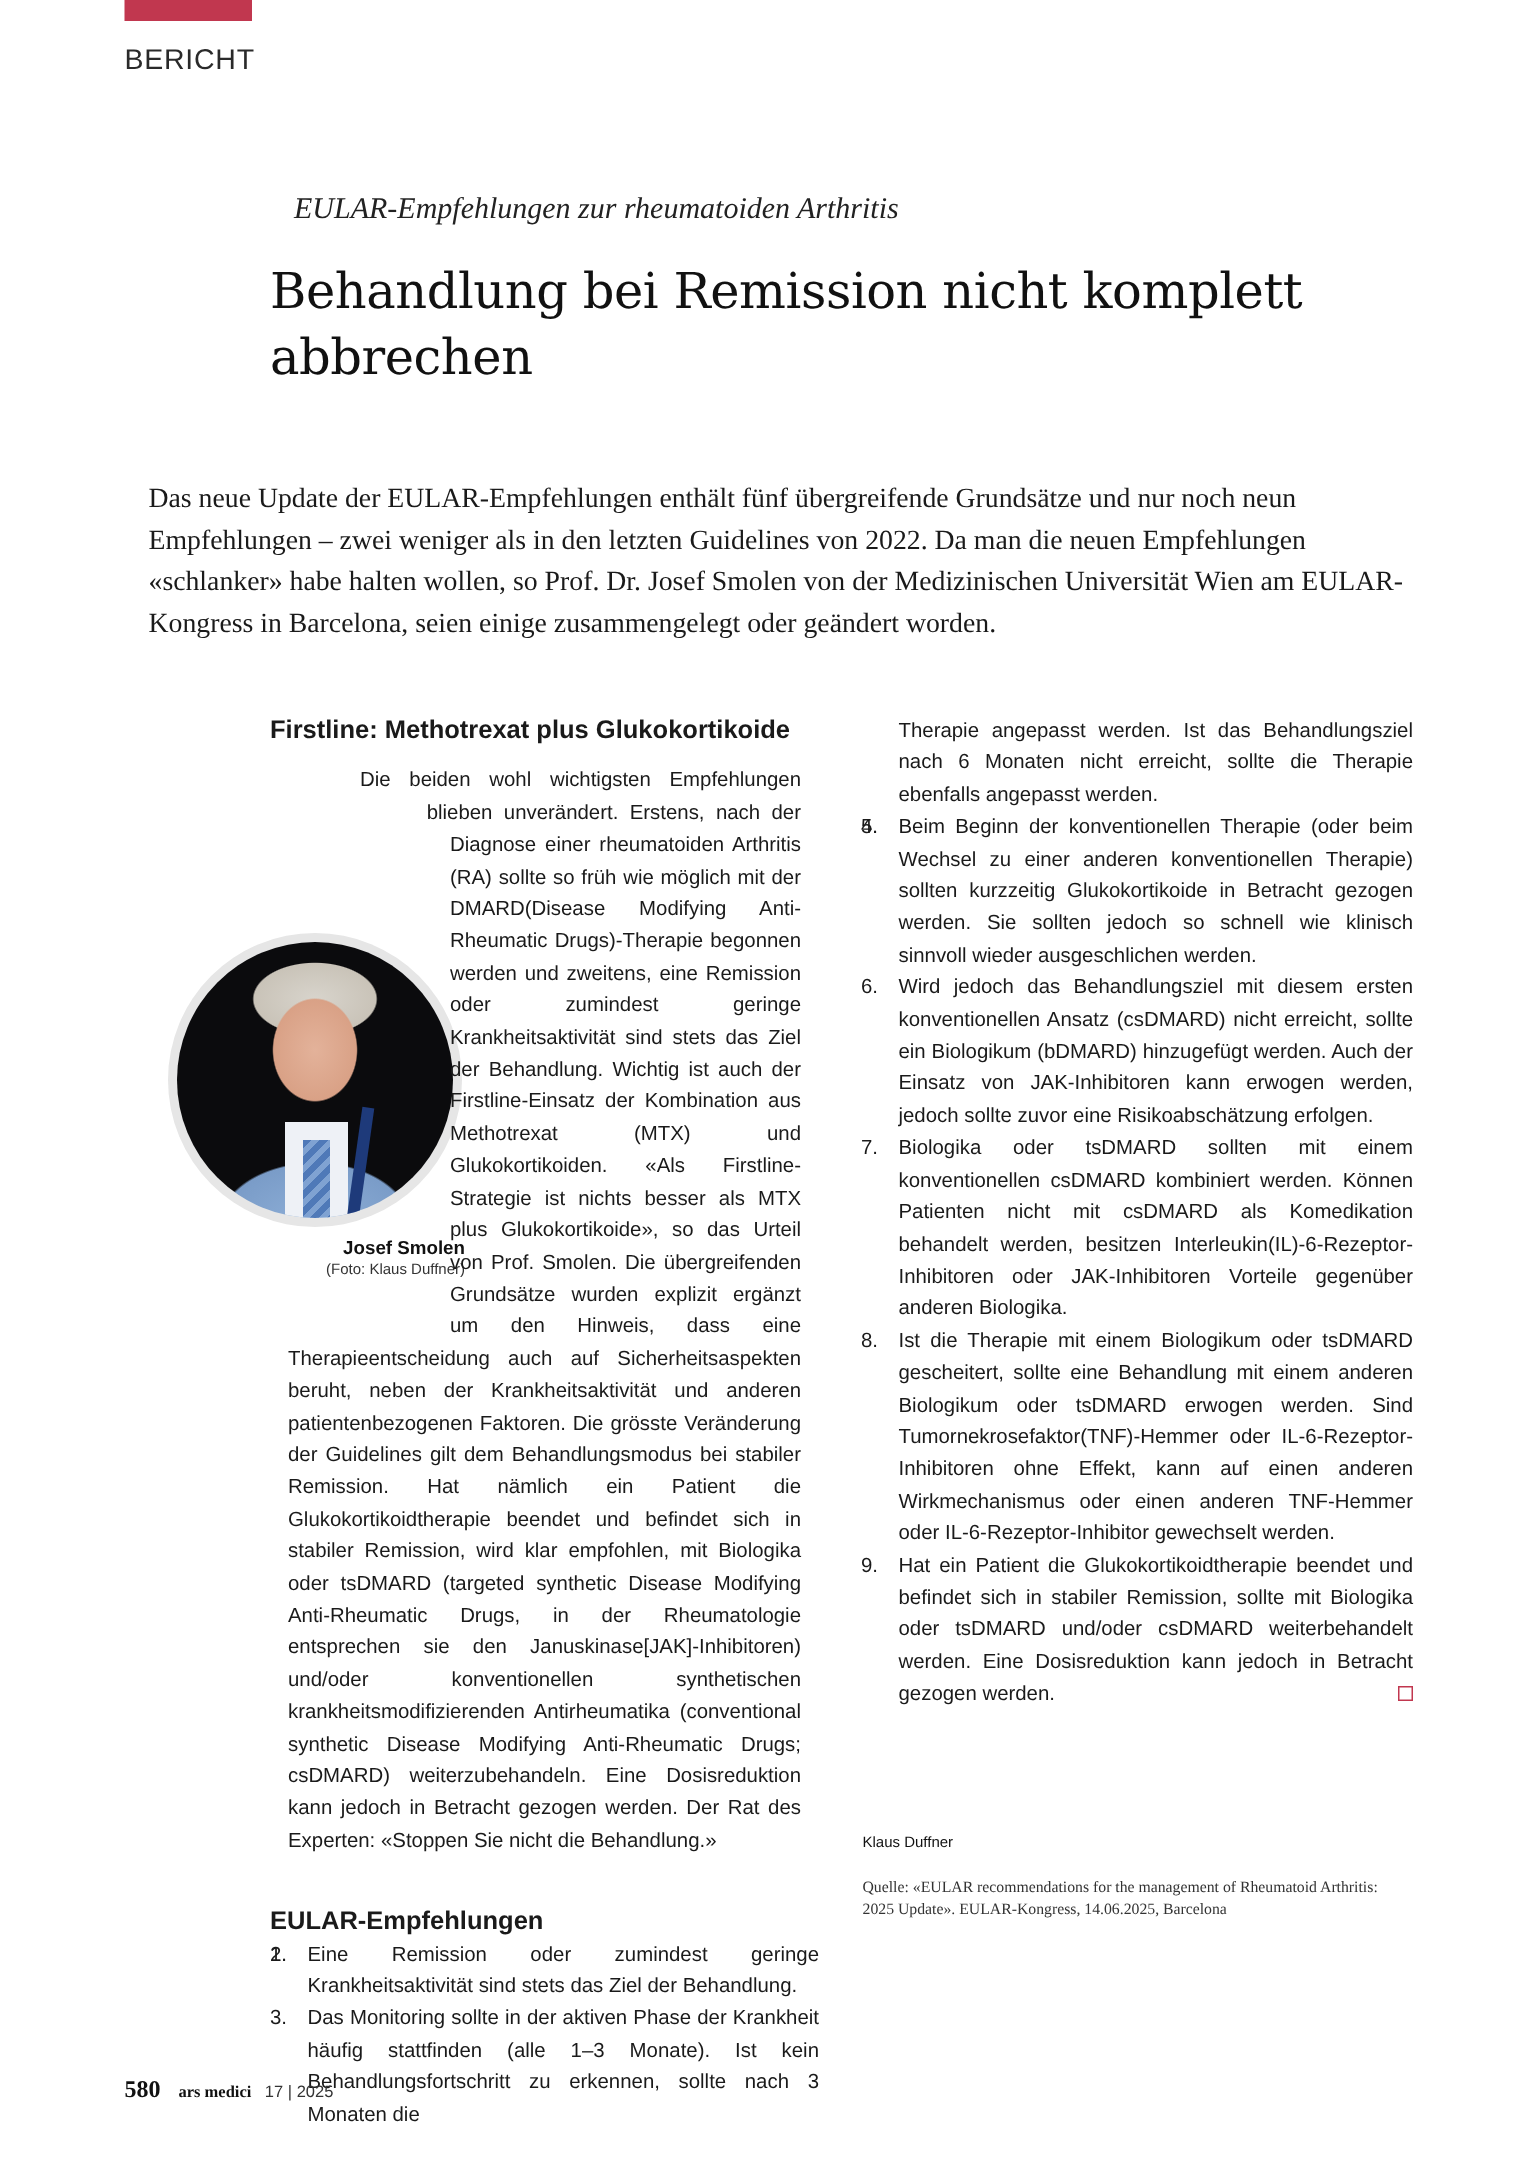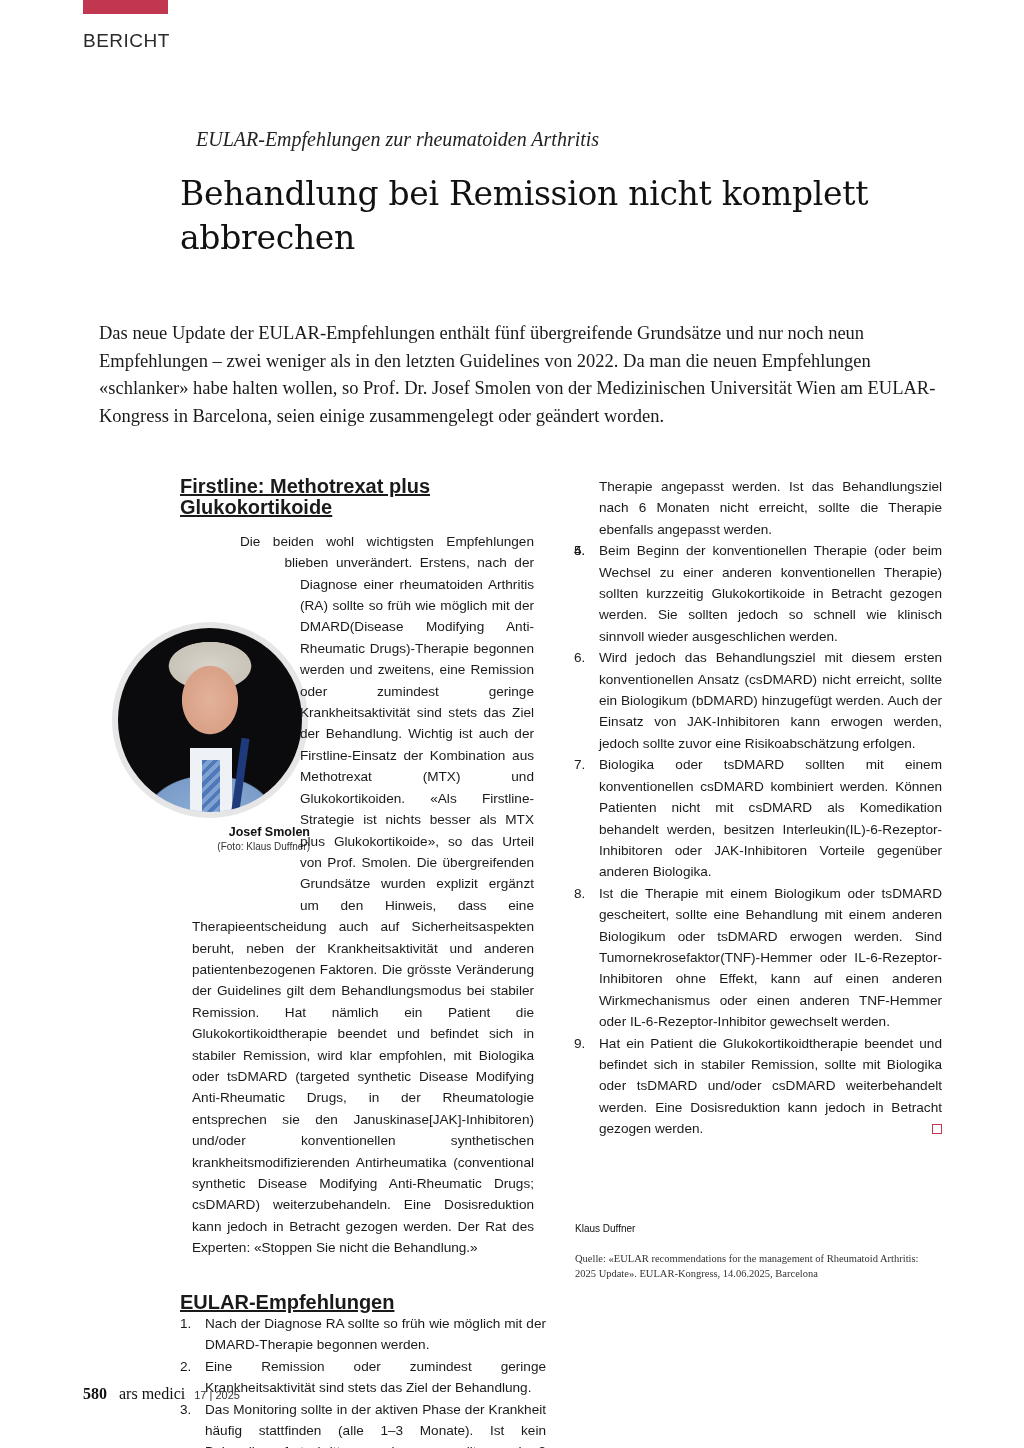--- a/index.html
+++ b/index.html
@@ -5,21 +5,21 @@
   html, body { margin:0; padding:0; background:#ffffff; }
   body { width:1024px; height:1448px; position:relative; overflow:hidden; color:#1a1a1a; }
   .accent-bar { position:absolute; left:83px; top:0; width:85px; height:14px; background:#c1374f; }
   .section-label { position:absolute; left:83px; top:30px; font-family:"Liberation Sans", sans-serif; font-size:19px; letter-spacing:0.5px; color:#2a2a2a; }
   .kicker { position:absolute; left:196px; top:128px; font-family:"Liberation Serif", serif; font-style:italic; font-size:20px; color:#222; }
   .headline { position:absolute; left:180px; top:172px; width:760px; font-family:"DejaVu Serif", serif; font-size:33px; line-height:44px; font-weight:normal; color:#111; margin:0; letter-spacing:-0.3px; }
   .lead { position:absolute; left:83px; top:304px; width:860px; font-family:"Liberation Serif", serif; font-size:18.5px; line-height:27.5px; color:#1a1a1a; margin:16px; }
   .col { position:absolute; font-family:"Liberation Sans", sans-serif; font-size:13.6px; line-height:21.4px; color:#1a1a1a; }
   .col-left { left:180px; top:476px; width:366px; }
   .col-right { left:574px; top:476px; width:368px; }
-  .col h3 { font-size:20px; font-weight:bold; margin:0; line-height:21.4px;text-decoration:underline; }
+  .col h3 { font-size:17px; font-weight:bold; margin:0; line-height:21.4px; }
   .col p { margin:12px; text-align:justify; hyphens:manual; }
   .photo-float { float:left; width:200px; height:378px; margin-left:-80px; shape-outside:polygon(0 0, 60px 0, 60px 40px, 120px 60px, 150px 110px, 165px 190px, 160px 280px, 150px 330px, 140px 378px, 0 378px); }
   .photo-wrap { position:absolute; left:112px; top:622px; width:196px; height:196px; border-radius:50%; background:#e6e6e6; }
   .photo { position:absolute; left:6px; top:6px; width:184px; height:184px; border-radius:50%; overflow:hidden;
            background: radial-gradient(ellipse 46px 56px at 92px 72px, #e3b29a 0%, #d9a186 60%, transparent 62%),
                        radial-gradient(ellipse 58px 34px at 92px 38px, #d8d4cc 0%, #c9c3b8 70%, transparent 72%),
                        radial-gradient(ellipse 90px 60px at 92px 190px, #8fb0d8 0%, #7a9cc8 70%, transparent 72%),
                        #0b0b0d; }
   .photo .shirt { position:absolute; left:72px; top:120px; width:42px; height:70px; background:#eef1f6; }
   .photo .tie { position:absolute; left:84px; top:132px; width:18px; height:60px; background:repeating-linear-gradient(135deg,#4f79b8 0 4px,#7fa2d2 4px 8px); }
@@ -29,21 +29,21 @@
   .caption .credit { font-size:10px; color:#333; line-height:14px; }
   ol.recs { list-style:none; margin:0; padding:0; }
   ol.recs li { position:relative; padding-left:25px; text-align:justify; }
   ol.recs li .num { position:absolute; left:0; top:0; }
   .cont { padding-left:25px; text-align:justify; }
   .end-mark { display:inline-block; width:8px; height:8px; border:1.6px solid #c1374f; float:right; margin-top:6px; }
   .author { position:absolute; left:575px; top:1223px; font-family:"Liberation Sans", sans-serif; font-size:10px; font-weight:normal; color:#111; }
   .source { position:absolute; left:575px; top:1251px; width:360px; font-family:"Liberation Serif", serif; font-size:10.5px; line-height:15px; color:#333; }
   .footer { position:absolute; left:83px; top:1385px; font-family:"Liberation Serif", serif; color:#111; }
   .footer .page { font-size:16px; font-weight:bold; margin-right:8px; }
-  .footer .mag { font-size:16px; font-weight:normal; margin-right:5px; }
+  .footer .mag { font-size:11px; font-weight:bold; margin-right:5px; }
   .footer .issue { font-family:"Liberation Sans", sans-serif; font-size:11px; color:#333; }
 </style>
 </head>
 <body>
 
 <div class="accent-bar"></div>
 <div class="section-label">BERICHT</div>
 
 <div class="kicker">EULAR-Empfehlungen zur rheumatoiden Arthritis</div>
 <h1 class="headline">Behandlung bei Remission nicht komplett abbrechen</h1>
@@ -61,21 +61,21 @@
   <div class="credit">(Foto: Klaus Duffner)</div>
 </div>
 
 <div class="col col-left">
   <h3>Firstline: Methotrexat plus Glukokortikoide</h3>
   <div class="photo-float"></div>
   <p>Die beiden wohl wichtigsten Empfehlungen blieben unverändert. Erstens, nach der Diagnose einer rheumatoiden Arthritis (RA) sollte so früh wie möglich mit der DMARD(Disease Modifying Anti-Rheumatic Drugs)-Therapie begonnen werden und zweitens, eine Remission oder zumindest geringe Krankheitsaktivität sind stets das Ziel der Behandlung. Wichtig ist auch der Firstline-Einsatz der Kombination aus Methotrexat (MTX) und Glukokortikoiden. «Als Firstline-Strategie ist nichts besser als MTX plus Glukokortikoide», so das Urteil von Prof. Smolen. Die übergreifenden Grundsätze wurden explizit ergänzt um den Hinweis, dass eine Therapieentscheidung auch auf Sicherheitsaspekten beruht, neben der Krankheitsaktivität und anderen patientenbezogenen Faktoren. Die grösste Veränderung der Guidelines gilt dem Behandlungsmodus bei stabiler Remission. Hat nämlich ein Patient die Glukokortikoidtherapie beendet und befindet sich in stabiler Remission, wird klar empfohlen, mit Biologika oder tsDMARD (targeted synthetic Disease Modifying Anti-Rheumatic Drugs, in der Rheumatologie entsprechen sie den Januskinase[JAK]-Inhibitoren) und/oder konventionellen synthetischen krankheitsmodifizierenden Antirheumatika (conventional synthetic Disease Modifying Anti-Rheumatic Drugs; csDMARD) weiterzubehandeln. Eine Dosisreduktion kann jedoch in Betracht gezogen werden. Der Rat des Experten: «Stoppen Sie nicht die Behandlung.»</p>
   <div style="height:21px"></div>
   <h3>EULAR-Empfehlungen</h3>
   <ol class="recs">
-    <li><span class="num">1.</span><span>Nach der Diagnose RA sollte so früh wie möglich mit der DMARD-Therapie begonnen werden.</span></li>
+    <li><span class="num">1.</span></li>
     <li><span class="num">2.</span><span>Eine Remission oder zumindest geringe Krankheitsaktivität sind stets das Ziel der Behandlung.</span></li>
     <li><span class="num">3.</span><span>Das Monitoring sollte in der aktiven Phase der Krankheit häufig stattfinden (alle 1–3 Monate). Ist kein Behandlungsfortschritt zu erkennen, sollte nach 3 Monaten die</span></li>
   </ol>
 </div>
 
 <div class="col col-right">
   <div class="cont">Therapie angepasst werden. Ist das Behandlungsziel nach 6 Monaten nicht erreicht, sollte die Therapie ebenfalls angepasst werden.</div>
   <ol class="recs">
     <li><span class="num">4.</span></li>
     <li><span class="num">5.</span><span>Beim Beginn der konventionellen Therapie (oder beim Wechsel zu einer anderen konventionellen Therapie) sollten kurzzeitig Glukokortikoide in Betracht gezogen werden. Sie sollten jedoch so schnell wie klinisch sinnvoll wieder ausgeschlichen werden.</span></li>

